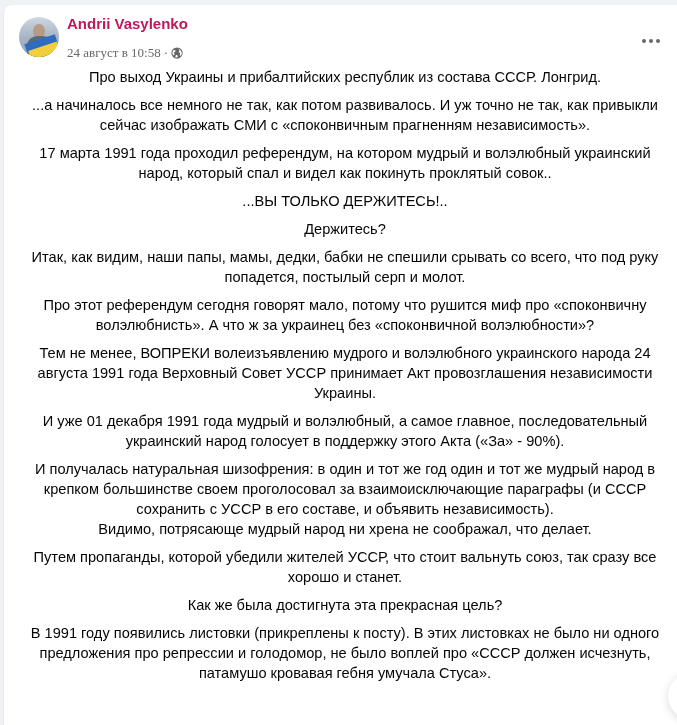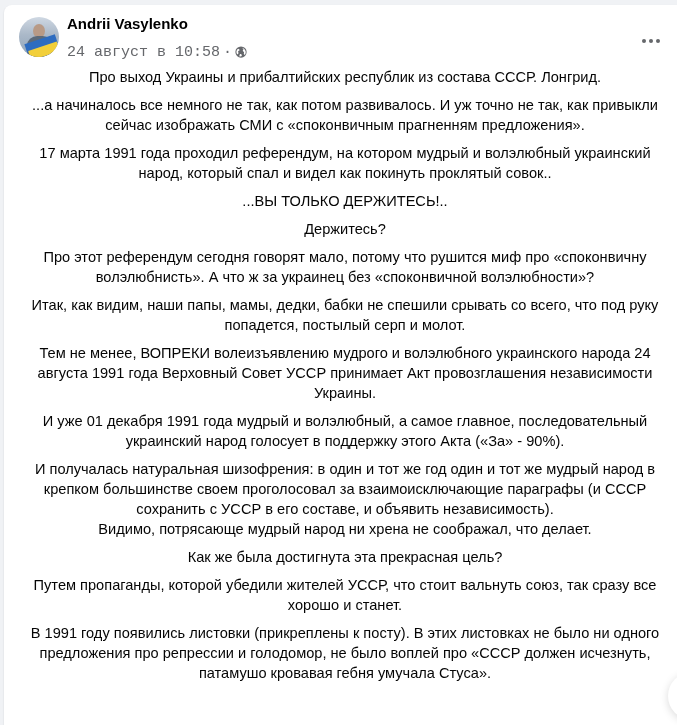--- a/index.html
+++ b/index.html
@@ -68,29 +68,29 @@
   }
   .meta {
     margin-left: 8px;
     display: flex;
     flex-direction: column;
   }
   .author {
     font-family: "Liberation Sans", sans-serif;
     font-size: 15px;
     font-weight: bold;
-    color: #000000;
+    color: #be185d;
     line-height: 19px;
     cursor: pointer;
   }
   .subline {
     display: flex;
     align-items: center;
-    font-family: Liberation Mono, monospace;
-    font-size: 15px;
+    font-family: Liberation Serif, serif;
+    font-size: 13px;
     color: #65676b;
     line-height: 17px;
     margin-top: 11px;
   }
   .subline .ts { cursor: pointer; }
   .subline .dot { margin: 0 3px; }
   .globe {
     display: inline-block;
     width: 12px;
     height: 12px;
@@ -170,29 +170,29 @@
   </div>
 
   <div class="more-btn">
     <span></span>
     <span></span>
     <span></span>
   </div>
 
   <div class="content">
     <p>Про выход Украины и прибалтийских республик из состава СССР. Лонгрид.</p>
-    <p>...а начиналось все немного не так, как потом развивалось. И уж точно не так, как привыкли сейчас изображать СМИ с «споконвичным прагненням предложения».</p>
+    <p>...а начиналось все немного не так, как потом развивалось. И уж точно не так, как привыкли сейчас изображать СМИ с «споконвичным прагненням независимость».</p>
     <p>17 марта 1991 года проходил референдум, на котором мудрый и волэлюбный украинский народ, который спал и видел как покинуть проклятый совок..</p>
     <p>...ВЫ ТОЛЬКО ДЕРЖИТЕСЬ!..</p>
     <p>Держитесь?</p>
+    <p>Итак, как видим, наши папы, мамы, дедки, бабки не спешили срывать со всего, что под руку попадется, постылый серп и молот.</p>
     <p>Про этот референдум сегодня говорят мало, потому что рушится миф про «споконвичну волэлюбнисть». А что ж за украинец без «споконвичной волэлюбности»?</p>
-    <p>Итак, как видим, наши папы, мамы, дедки, бабки не спешили срывать со всего, что под руку попадется, постылый серп и молот.</p>
     <p>Тем не менее, ВОПРЕКИ волеизъявлению мудрого и волэлюбного украинского народа 24 августа 1991 года Верховный Совет УССР принимает Акт провозглашения независимости Украины.</p>
     <p>И уже 01 декабря 1991 года мудрый и волэлюбный, а самое главное, последовательный украинский народ голосует в поддержку этого Акта («За» - 90%).</p>
     <p>И получалась натуральная шизофрения: в один и тот же год один и тот же мудрый народ в крепком большинстве своем проголосовал за взаимоисключающие параграфы (и СССР сохранить с УССР в его составе, и объявить независимость).
 Видимо, потрясающе мудрый народ ни хрена не соображал, что делает.</p>
+    <p>Путем пропаганды, которой убедили жителей УССР, что стоит вальнуть союз, так сразу все хорошо и станет.</p>
     <p>Как же была достигнута эта прекрасная цель?</p>
-    <p>Путем пропаганды, которой убедили жителей УССР, что стоит вальнуть союз, так сразу все хорошо и станет.</p>
     <p>В 1991 году появились листовки (прикреплены к посту). В этих листовках не было ни одного предложения про репрессии и голодомор, не было воплей про «СССР должен исчезнуть, патамушо кровавая гебня умучала Стуса».</p>
   </div>
 </div>
 
 <div class="fab"></div>
 
 </body></html>

